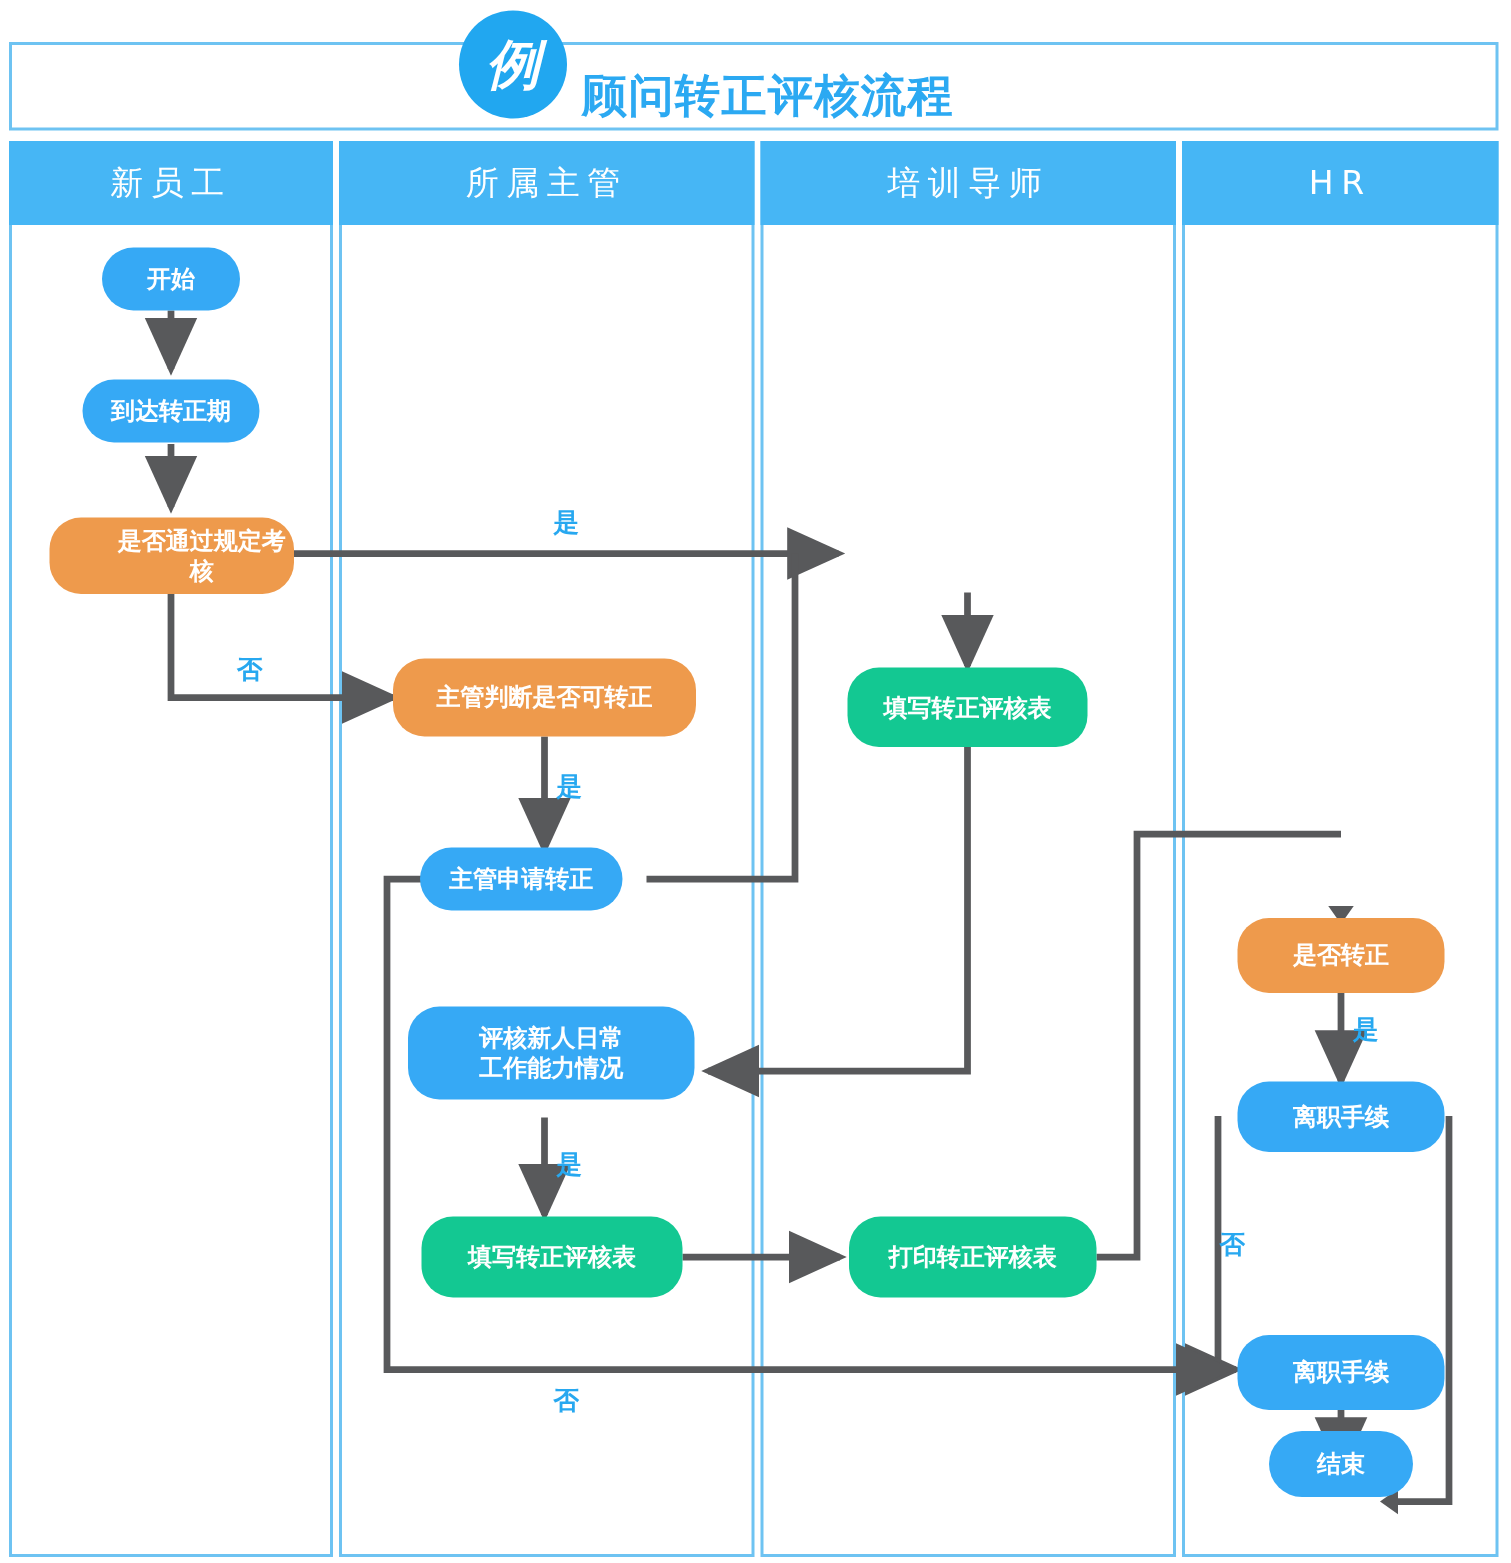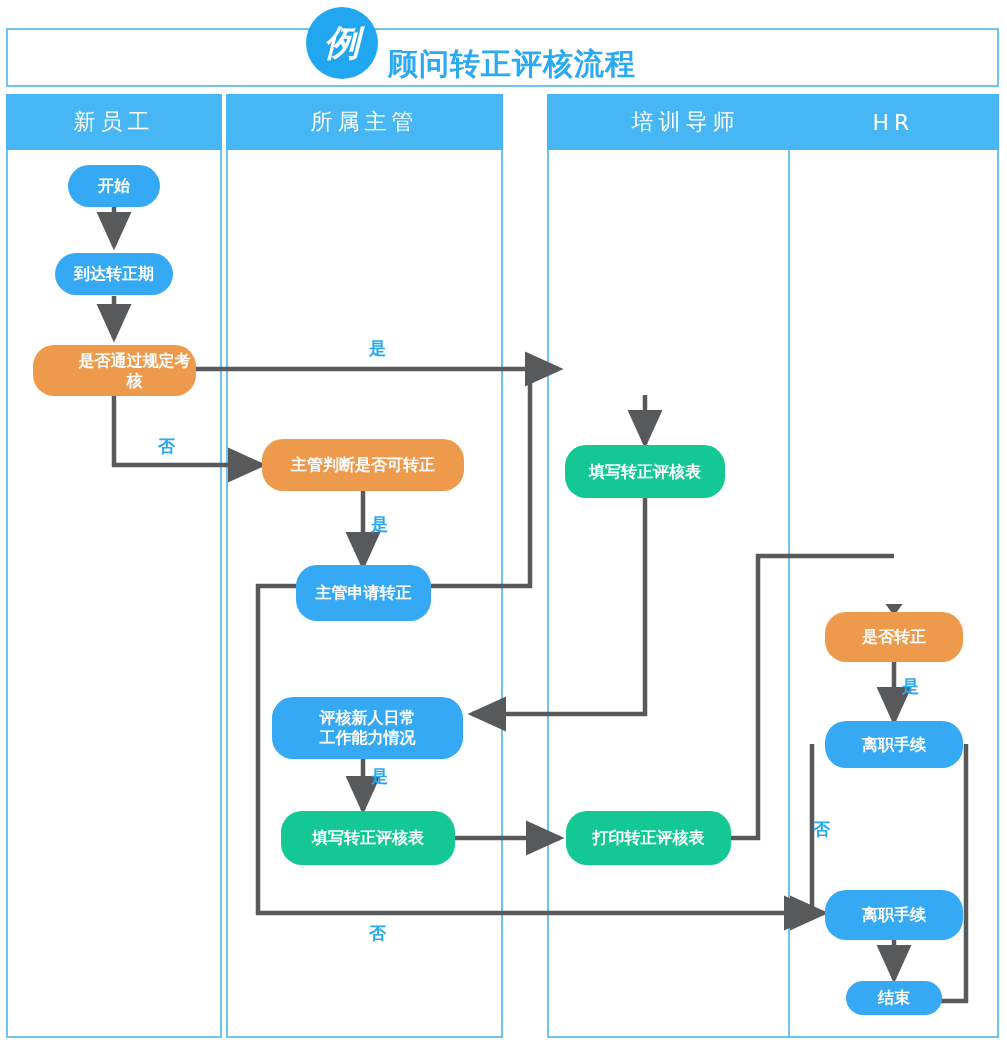--- a/index.html
+++ b/index.html
@@ -39,21 +39,21 @@
     position:absolute;top:94px;height:56px;
     background:#46B6F5;box-sizing:border-box;
     display:flex;align-items:center;justify-content:center;
     color:#ffffff;font-size:22px;letter-spacing:5px;
     font-family:"DejaVu Sans","Liberation Sans",sans-serif;
   }
 
   
   .lane-0,.head-0{left:6px;width:216px;}
   .lane-1,.head-1{left:226px;width:277px;}
-  .lane-2,.head-2{left:507px;width:277px;margin-left:40px;}
+  .lane-2,.head-2{left:507px;width:277px;}
   .lane-3,.head-3{left:788px;width:211px;}
 
   
   #wires{position:absolute;left:0;top:0;width:1007px;height:1042px;}
 
   
   .node{
     position:absolute;box-sizing:border-box;
     display:flex;align-items:center;justify-content:center;
     text-align:center;color:#ffffff;font-weight:bold;
@@ -144,39 +144,39 @@
   </svg>
 
   <div class="node n-term" style="left:68px;top:165px;width:92px;height:42px;">开始</div>
 
   <div class="node n-blue" style="left:55px;top:253px;width:118px;height:42px;">到达转正期</div>
 
   <div class="node n-orange" style="left:33px;top:345px;width:163px;height:51px;padding-left:40px;">是否通过规定考核</div>
 
   <div class="node n-orange" style="left:262px;top:439px;width:202px;height:52px;">主管判断是否可转正</div>
 
-  <div class="node n-blue" style="left:296px;top:565px;width:135px;height:56px;">主管申请转正</div>
+  <div class="node n-blue" style="left:280px;top:565px;width:135px;height:42px;">主管申请转正</div>
 
-  <div class="node n-blue" style="left:272px;top:697px;width:191px;height:62px;white-space:pre-line;">评核新人日常
+  <div class="node n-blue" style="left:272px;top:671px;width:191px;height:62px;white-space:pre-line;">评核新人日常
 工作能力情况</div>
 
   <div class="node n-green" style="left:281px;top:811px;width:174px;height:54px;">填写转正评核表</div>
 
 
   <div class="node n-green" style="left:565px;top:445px;width:160px;height:53px;">填写转正评核表</div>
 
   <div class="node n-green" style="left:566px;top:811px;width:165px;height:54px;">打印转正评核表</div>
 
   <div class="node n-orange" style="left:825px;top:612px;width:138px;height:50px;">是否转正</div>
 
   <div class="node n-blue" style="left:825px;top:721px;width:138px;height:47px;">离职手续</div>
 
   <div class="node n-blue" style="left:825px;top:890px;width:138px;height:50px;">离职手续</div>
 
-  <div class="node n-term" style="left:846px;top:981px;width:96px;height:34px;">结束</div>
+  <div class="node n-term" style="left:846px;top:954px;width:96px;height:44px;">结束</div>
 
   <div class="elabel" style="left:369px;top:337px;">是</div>
   <div class="elabel" style="left:158px;top:435px;">否</div>
   <div class="elabel" style="left:371px;top:513px;">是</div>
   <div class="elabel" style="left:371px;top:765px;">是</div>
   <div class="elabel" style="left:902px;top:675px;">是</div>
   <div class="elabel" style="left:813px;top:818px;">否</div>
   <div class="elabel" style="left:369px;top:922px;">否</div>
 
 </div>

